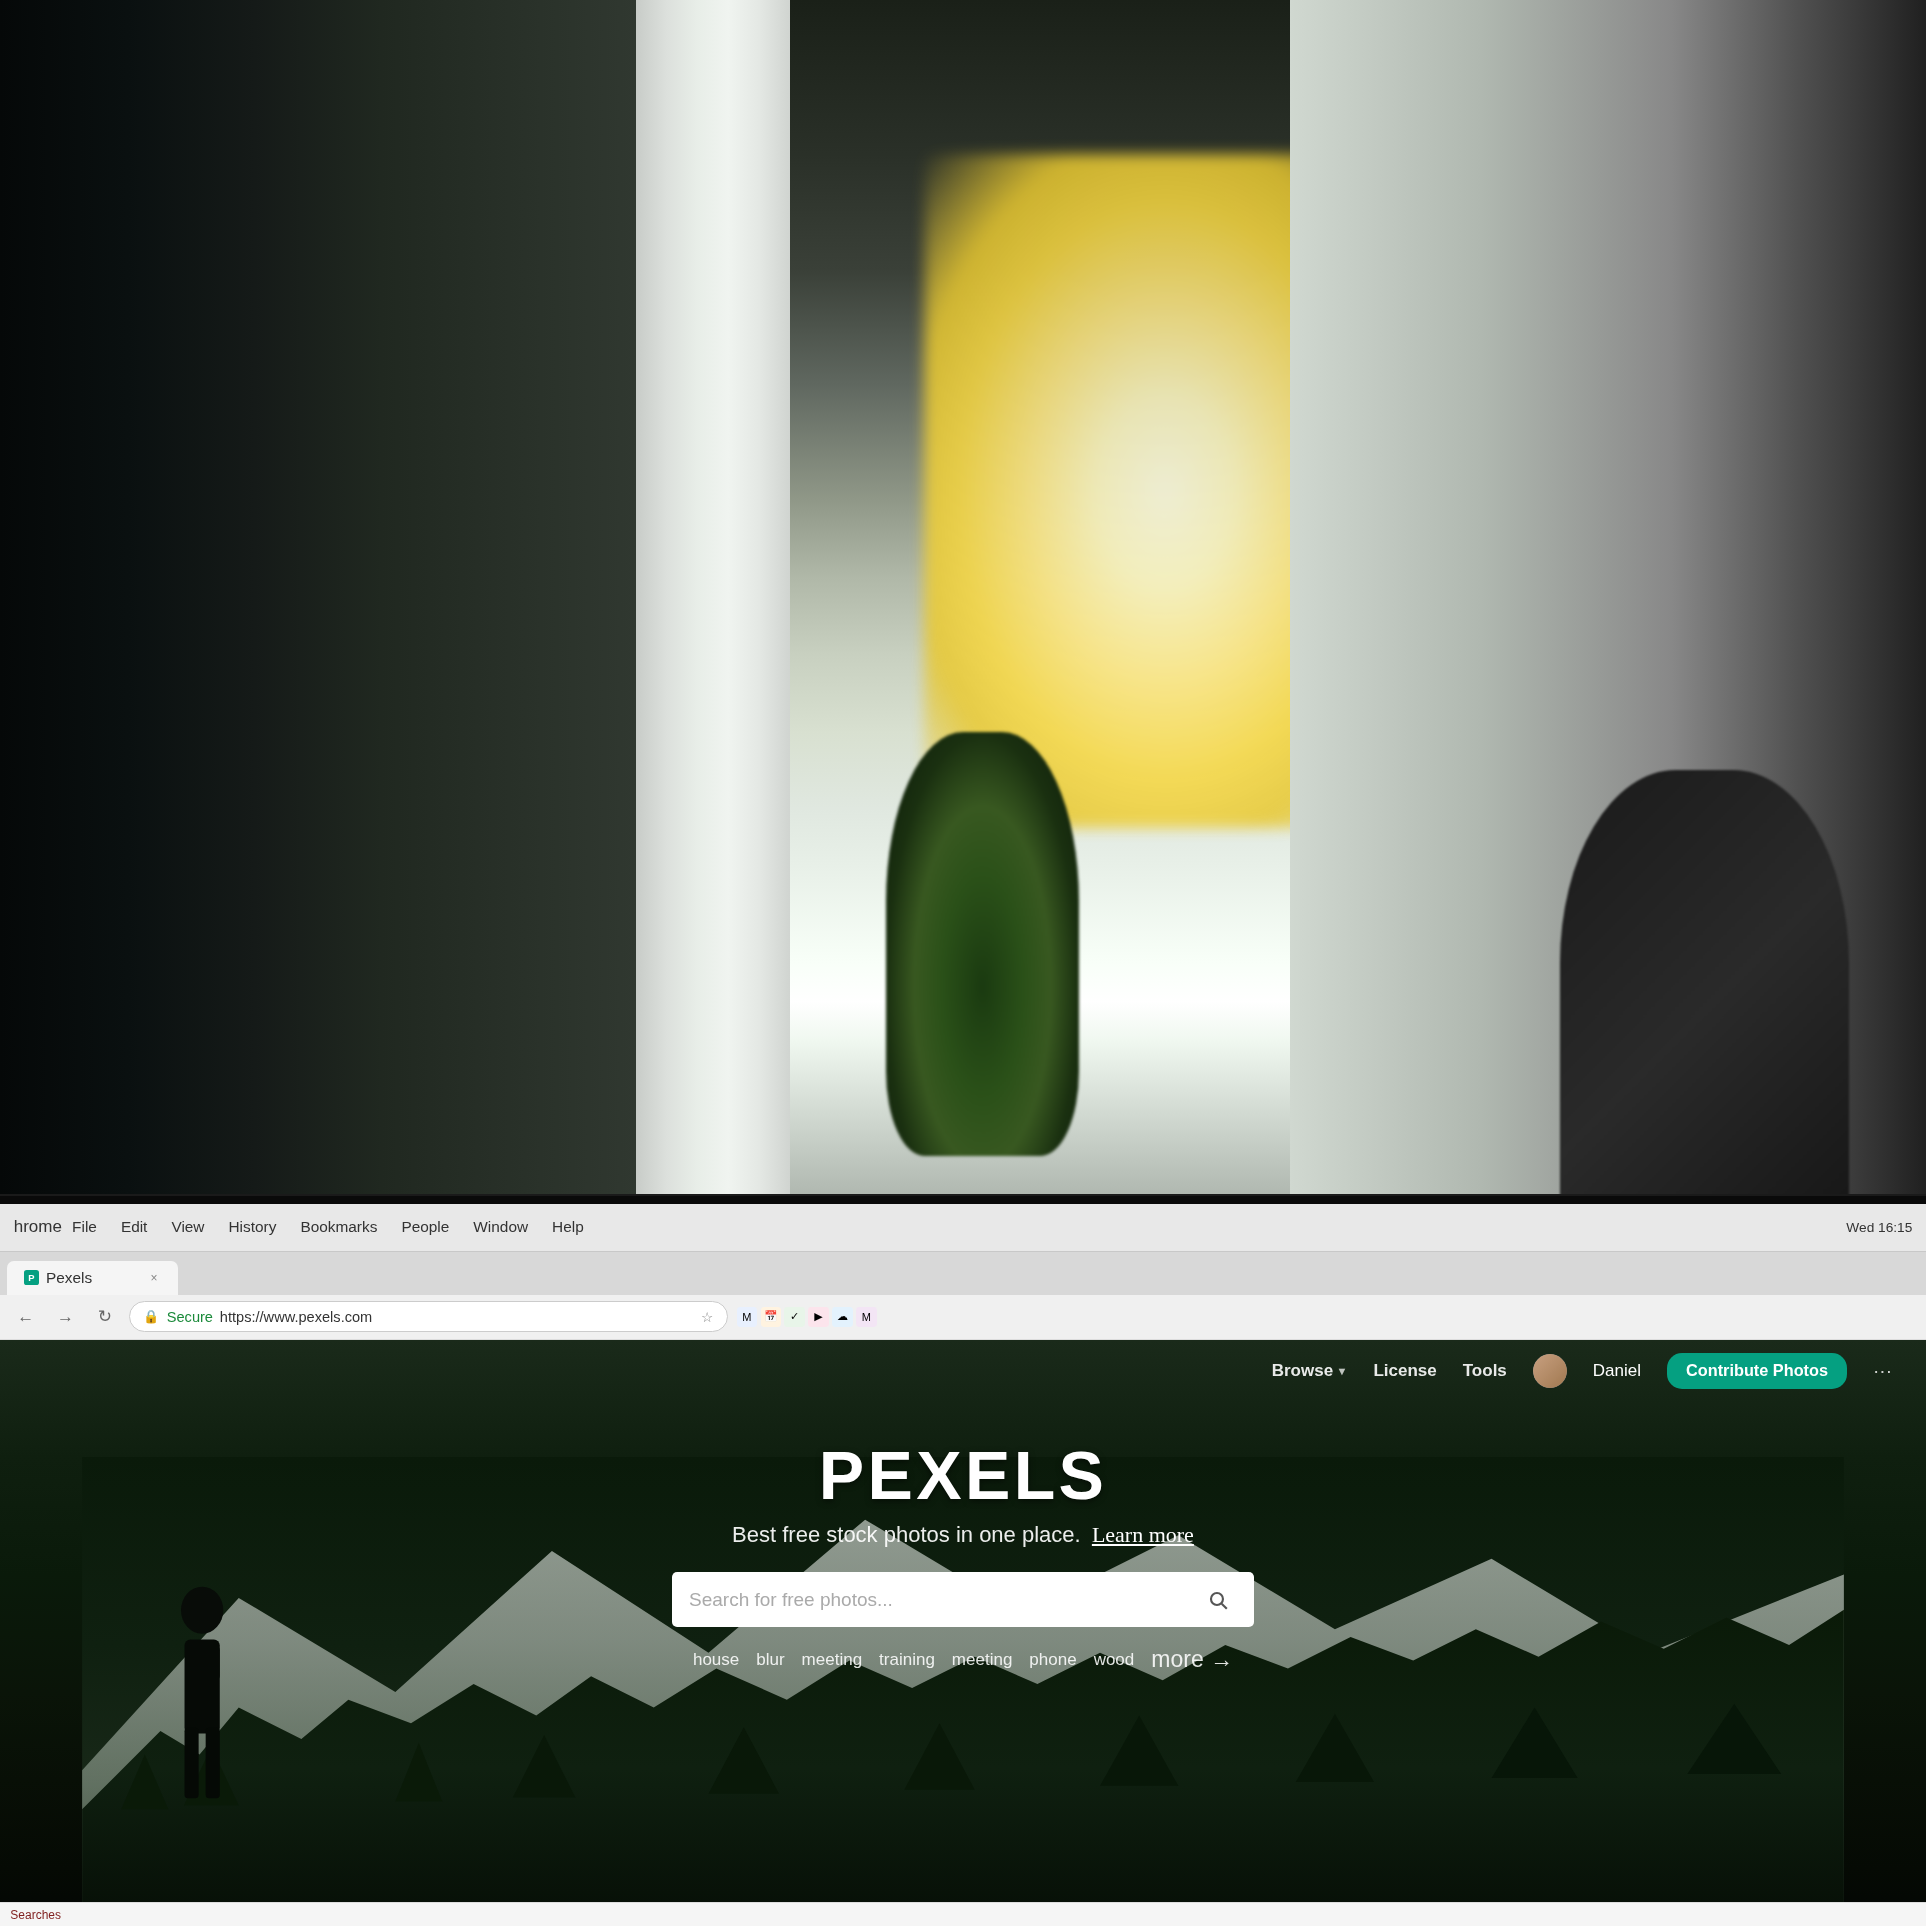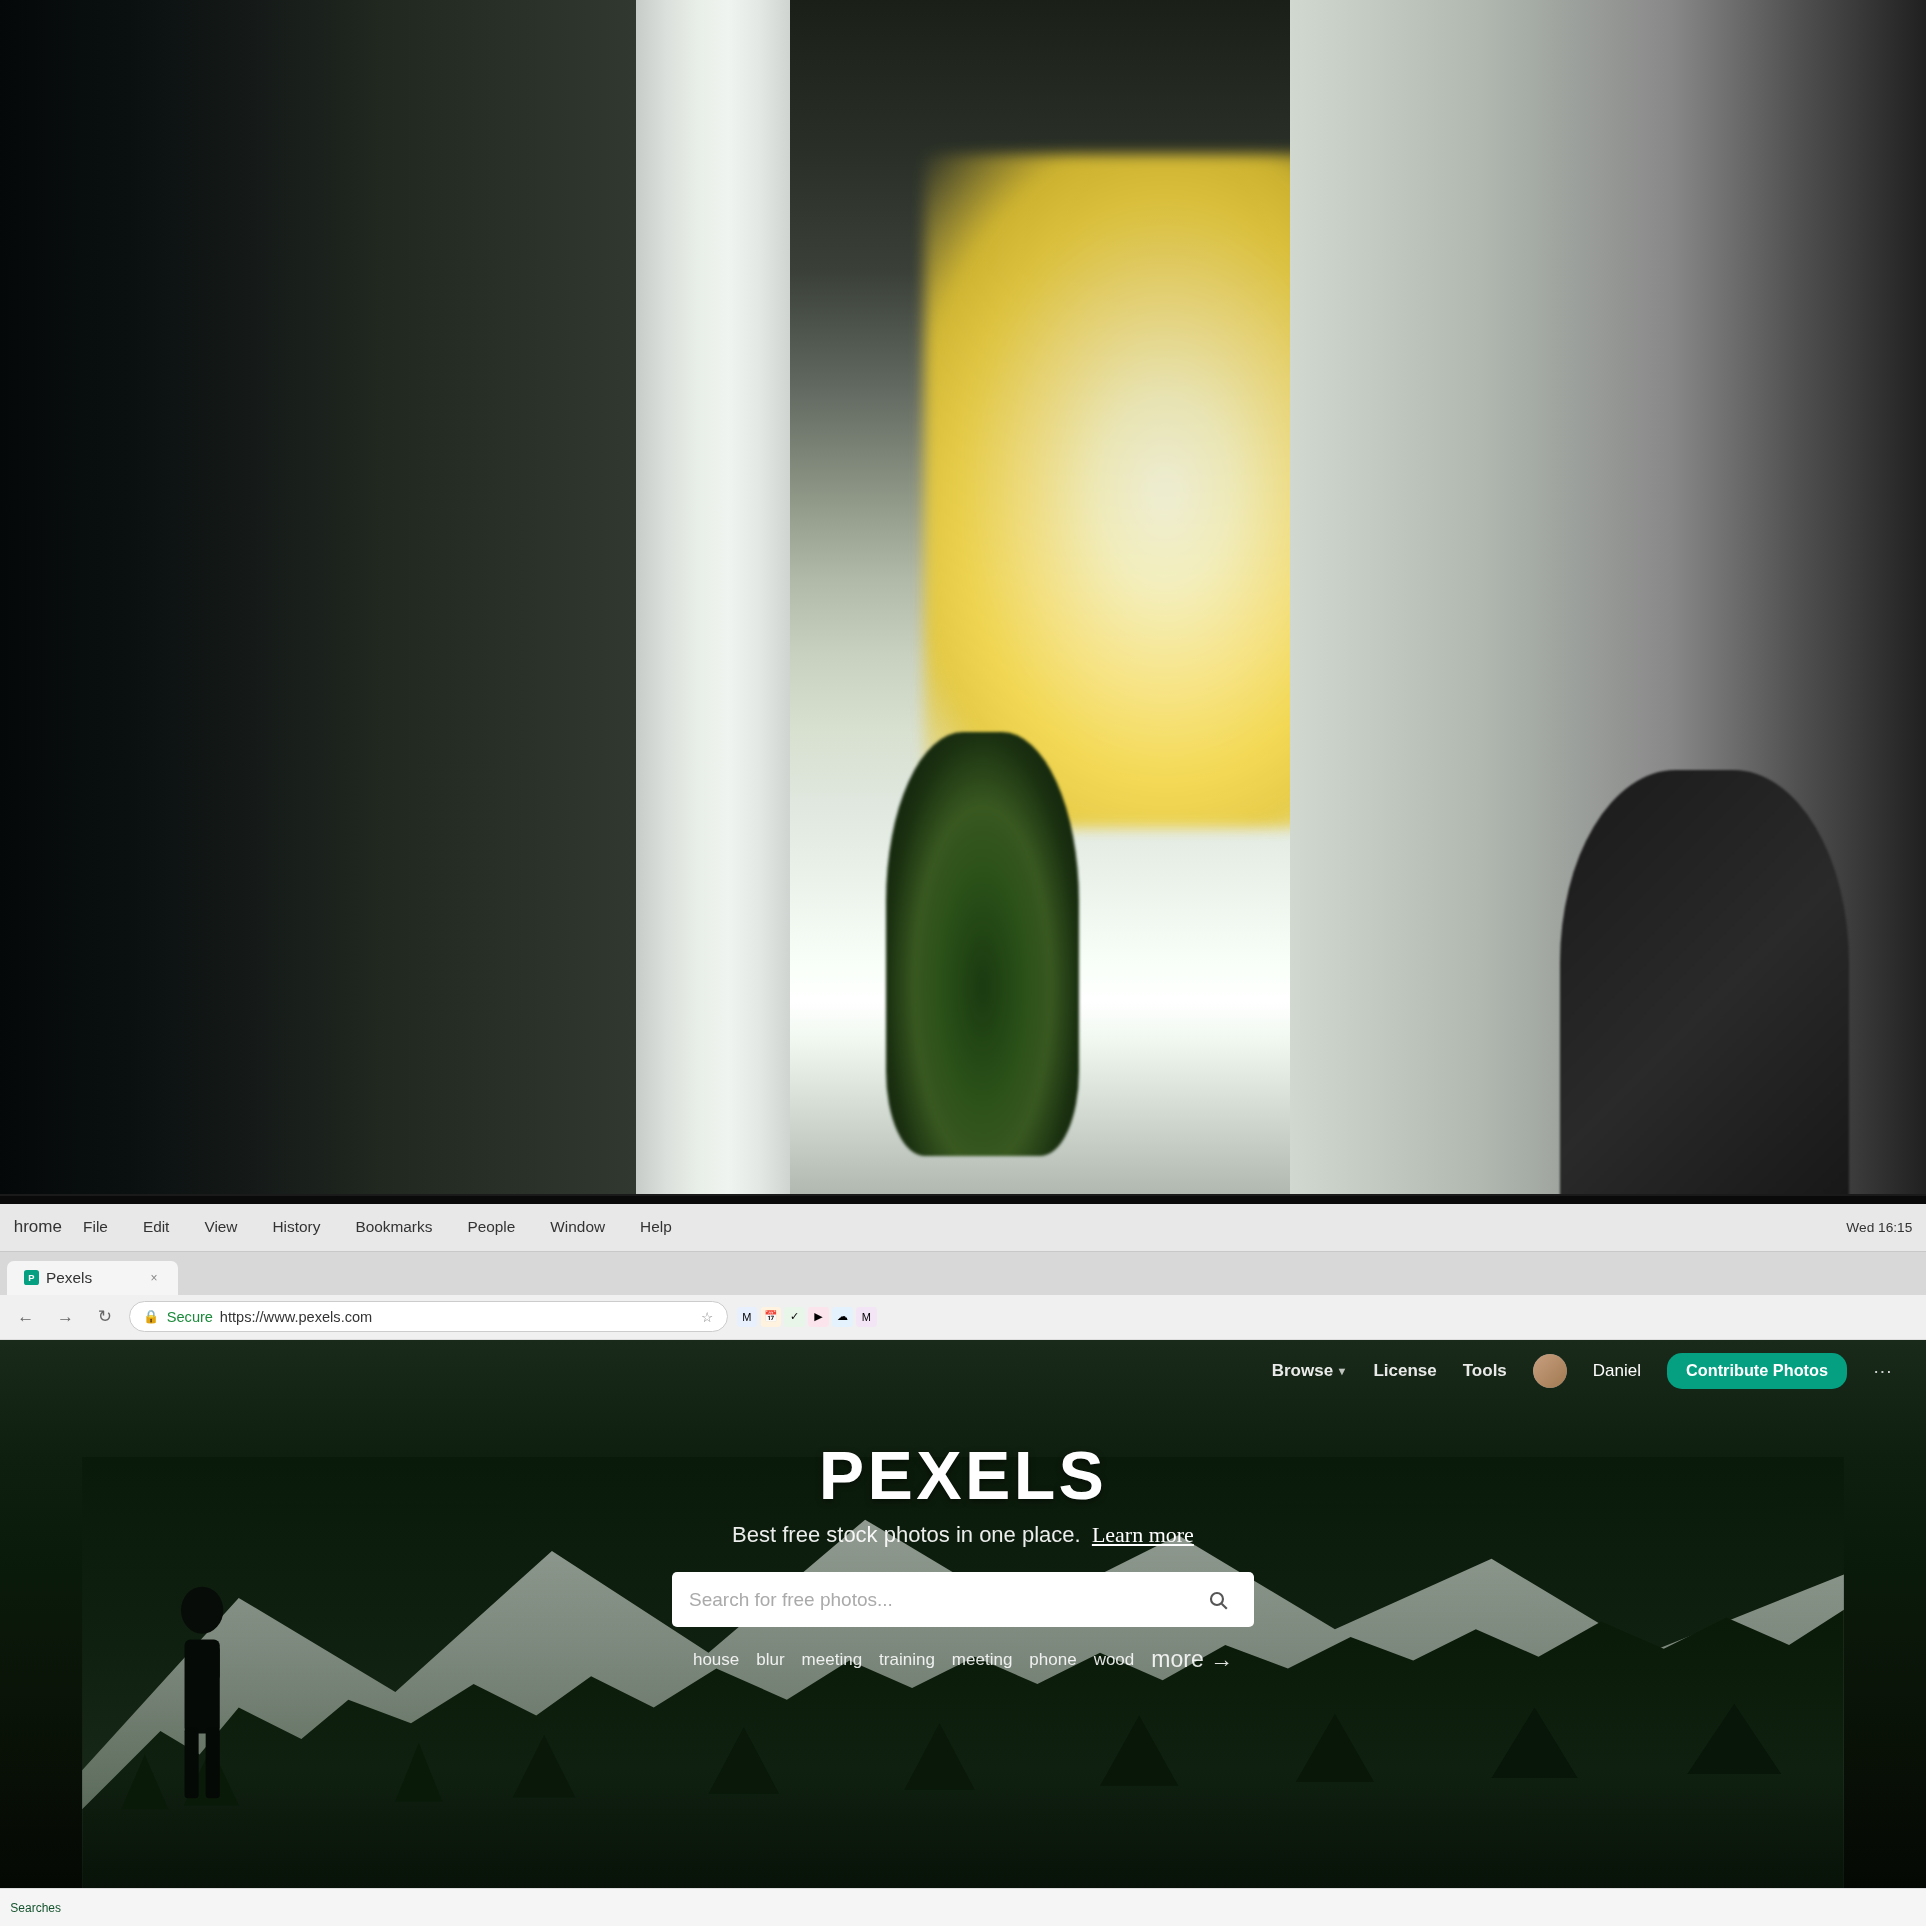--- a/index.html
+++ b/index.html
@@ -161,21 +161,20 @@
 
     .titlebar-menu {
       display: flex;
       gap: 24px;
       font-size: 15.4px;
       color: #333;
     }
 
     .titlebar-menu span {
       cursor: pointer;
-      margin-left: 11px;
     }
 
     .titlebar-right {
       margin-left: auto;
       display: flex;
       align-items: center;
       gap: 8.6px;
       font-size: 13.7px;
       color: #333;
     }
@@ -441,28 +440,28 @@
     .tag-more {
       color: rgba(255,255,255,0.88);
       font-size: 23px;
       display: flex; align-items: center; gap: 3.4px;
     }
 
     
     .statusbar {
       position: absolute;
       bottom: 0; left: 0; right: 0;
-      height: 38px;
+      height: 24px;
       background: #f5f5f5;
       border-top: 0.9px solid #ddd;
       display: flex;
       align-items: center;
       padding: 0 10.3px;
       font-size: 12px;
-      color: #14532d;
+      color: #7f1d1d;
     }
 
     
     .browser-ext-icons {
       display: flex;
       gap: 3.4px;
       align-items: center;
     }
 
     .ext-icon {

